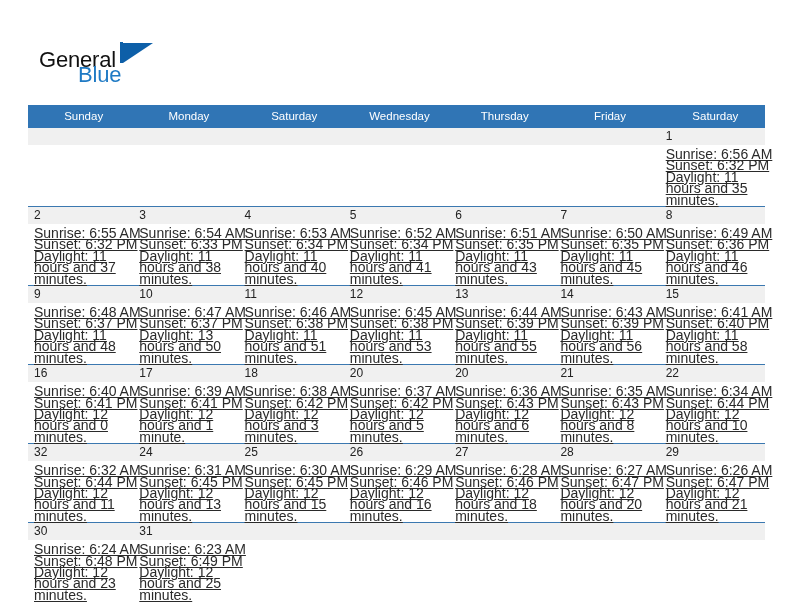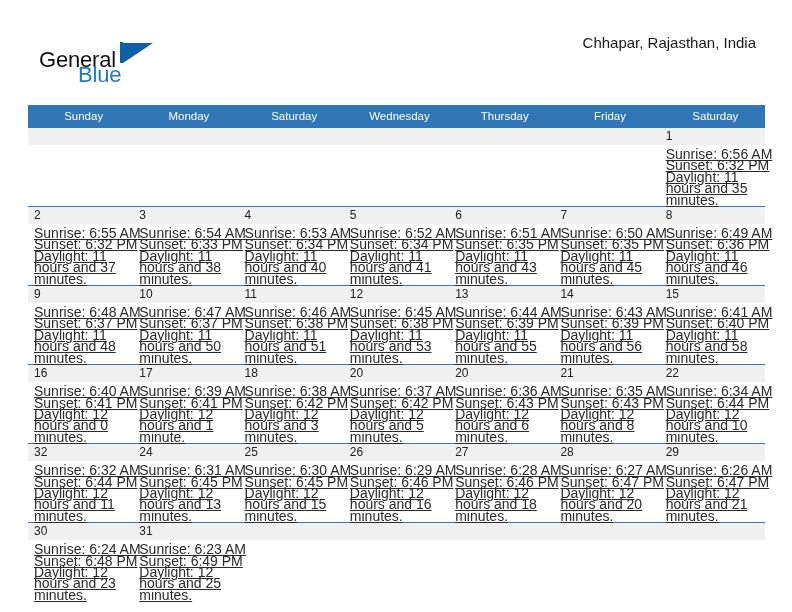--- a/index.html
+++ b/index.html
@@ -110,21 +110,20 @@
   <div class="header">
 
     <div class="logo">
       <span class="logo-general">General</span>
       <span class="logo-bar"></span>
       <span class="logo-tri"></span>
       <span class="logo-blue">Blue</span>
     </div>
 
     <div class="title-wrap">
-      <div class="cal-subtitle">Chhapar, Rajasthan, India</div>
     </div>
 
   </div>
 
   <table class="cal">
     <thead>
       <tr>
         <th>Sunday</th>
         <th>Monday</th>
         <th>Saturday</th>
@@ -228,21 +227,21 @@
               <div>Sunrise: 6:48 AM</div>
               <div>Sunset: 6:37 PM</div>
               <div class="dl-wrap">Daylight: 11 hours and 48 minutes.</div>
             </div>
           </td>
           <td>
             <div class="daynum-band">10</div>
             <div class="details">
               <div>Sunrise: 6:47 AM</div>
               <div>Sunset: 6:37 PM</div>
-              <div class="dl-wrap">Daylight: 11 hours and 50 minutes.</div>
+              <div class="dl-wrap">Daylight: 13 hours and 50 minutes.</div>
             </div>
           </td>
           <td>
             <div class="daynum-band">11</div>
             <div class="details">
               <div>Sunrise: 6:46 AM</div>
               <div>Sunset: 6:38 PM</div>
               <div class="dl-wrap">Daylight: 11 hours and 51 minutes.</div>
             </div>
           </td>

